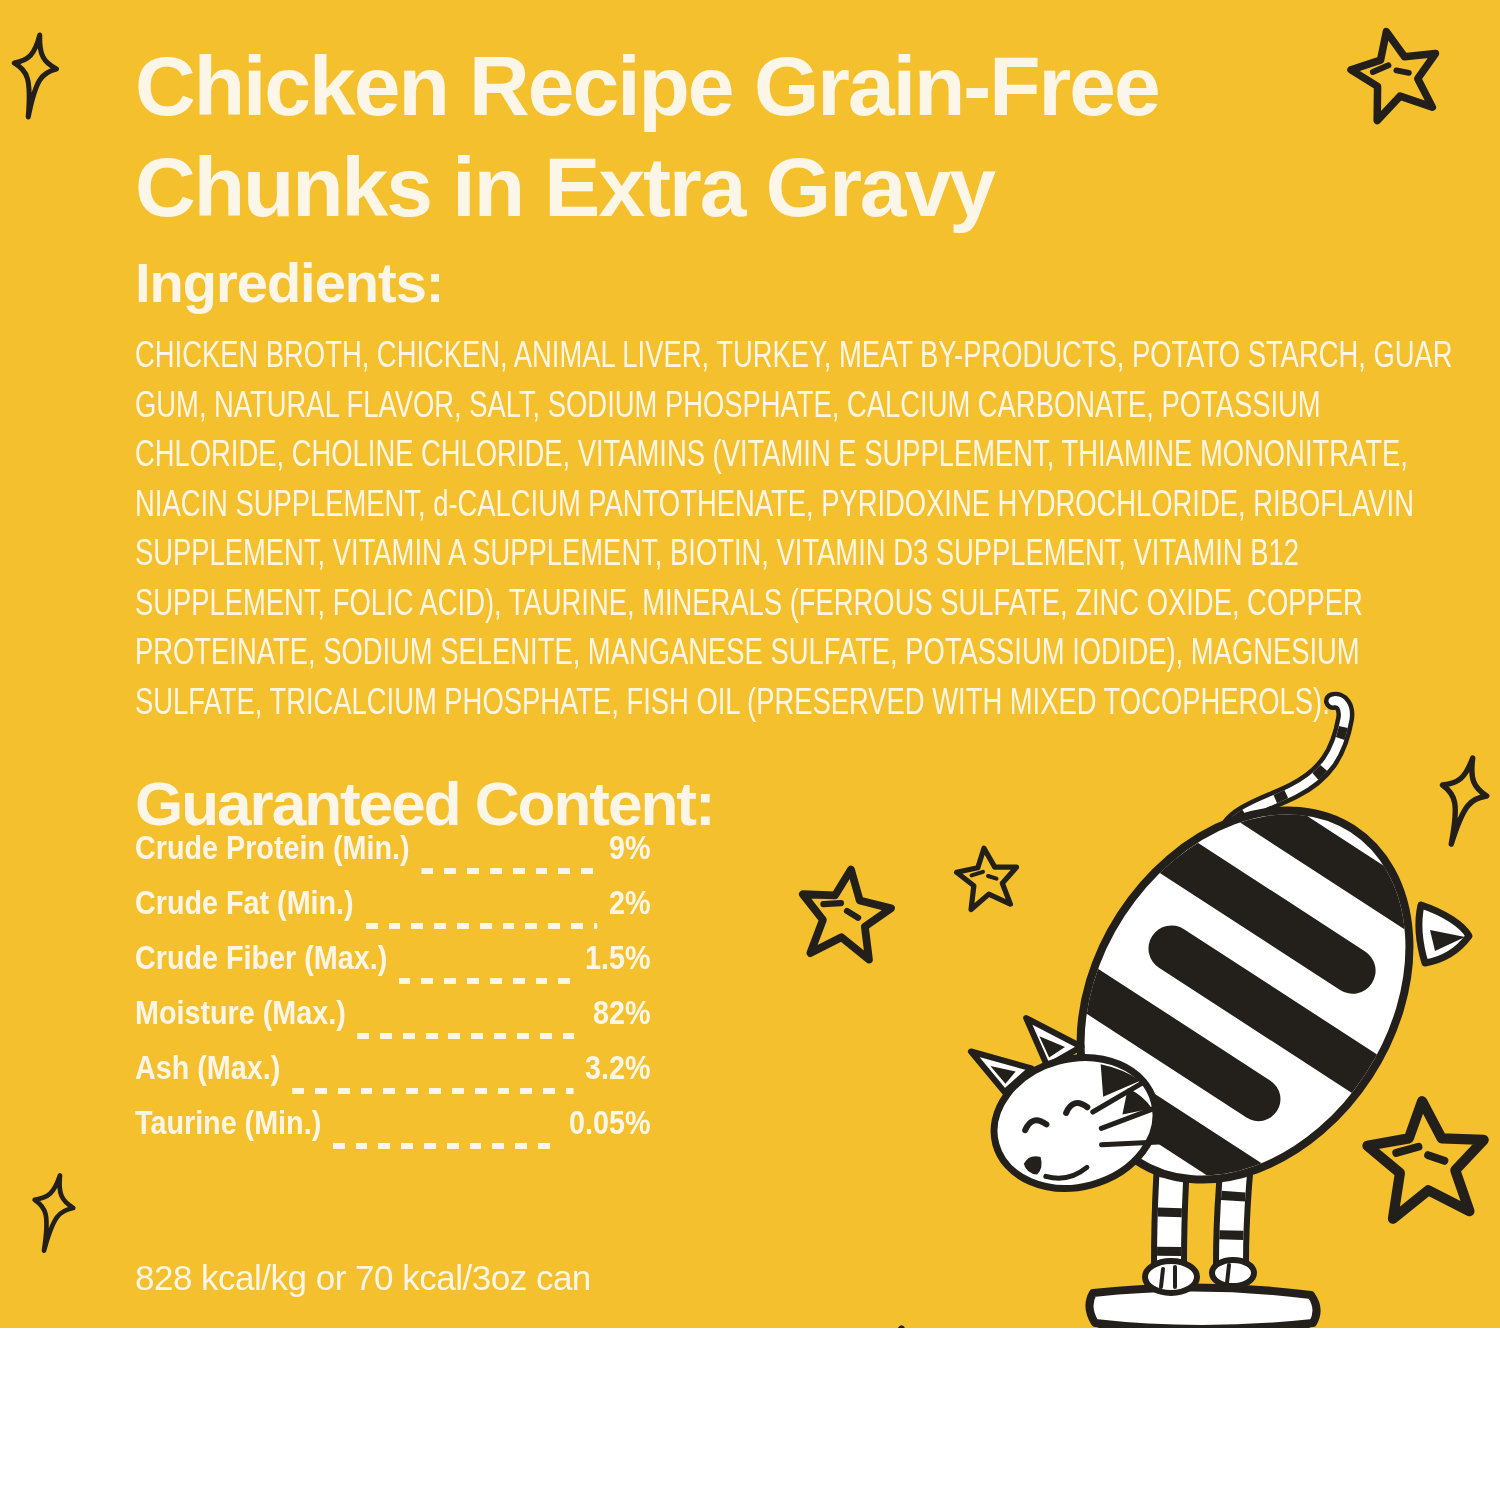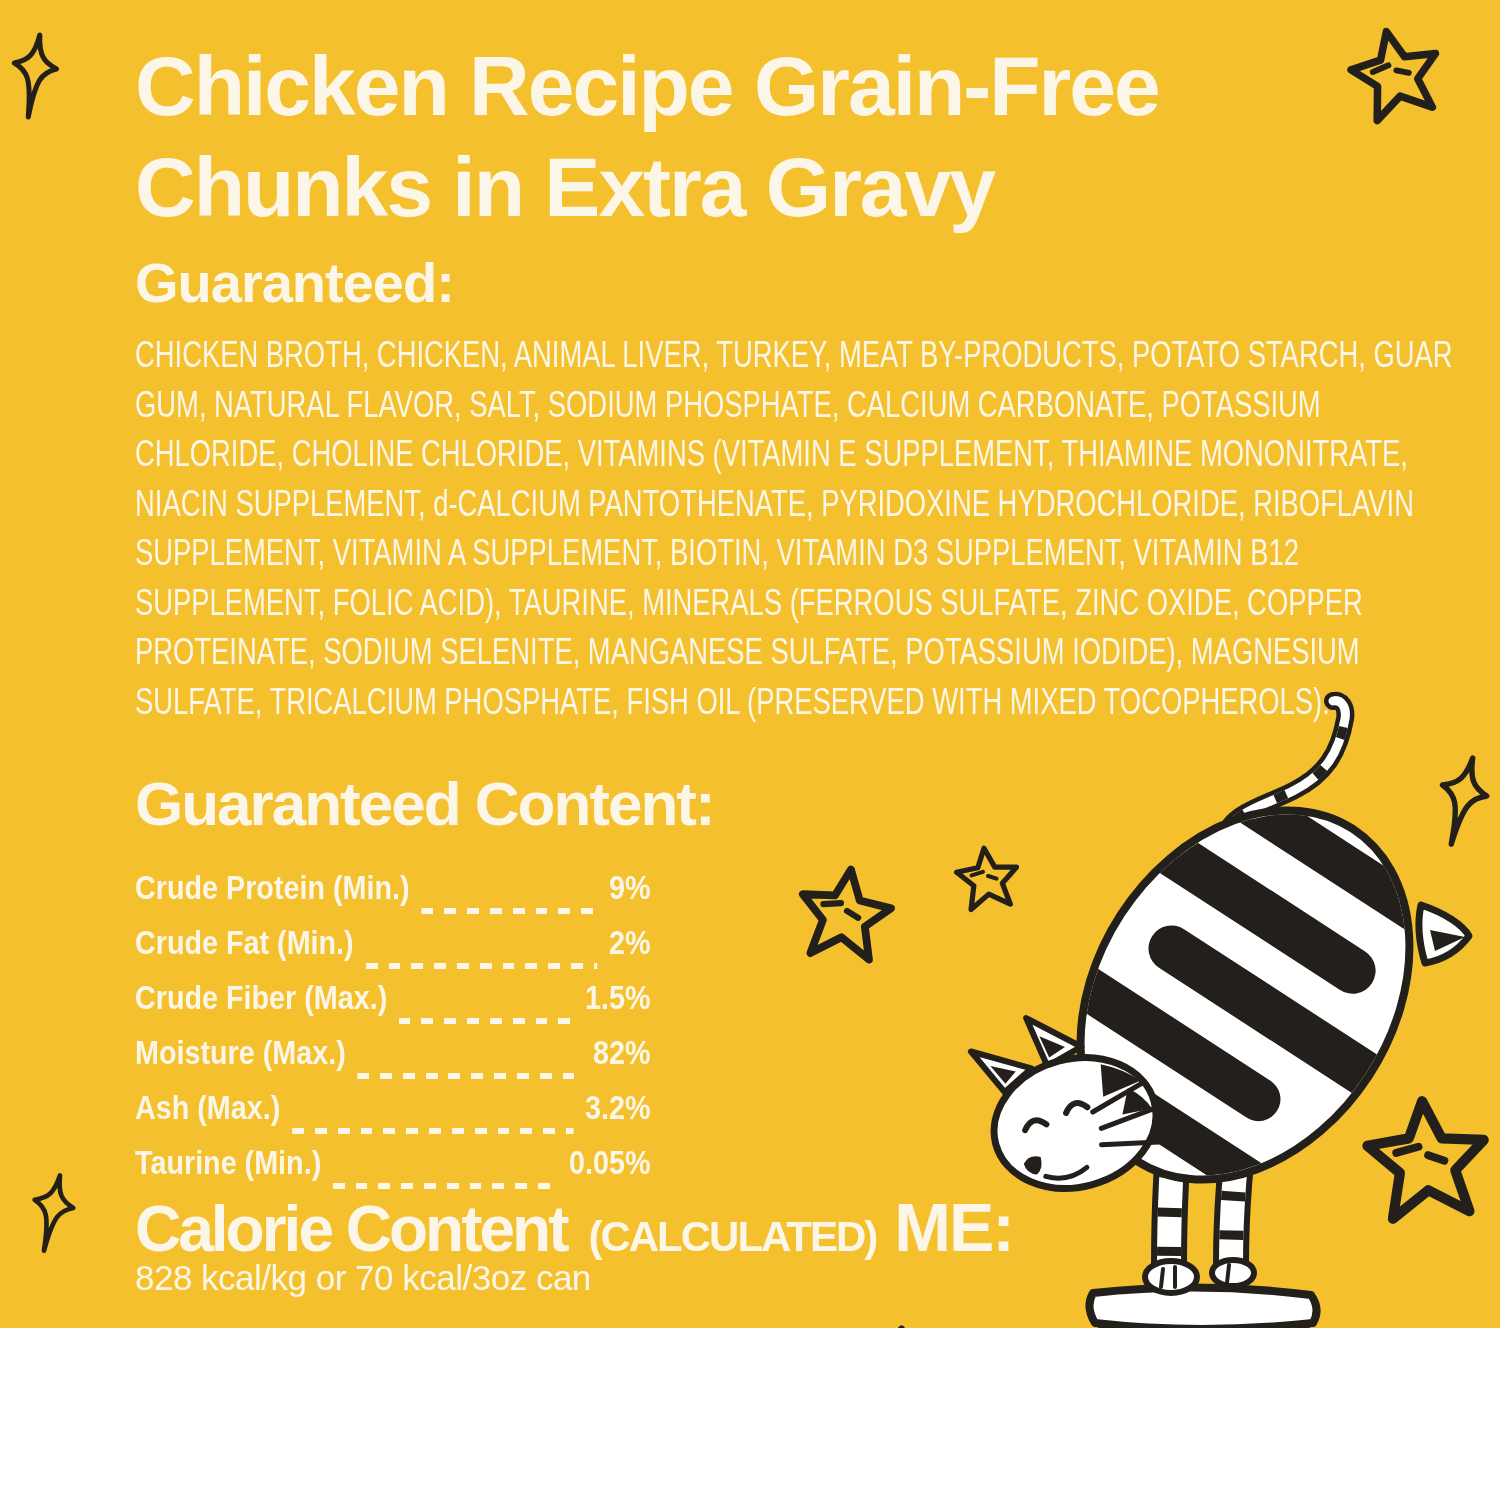--- a/index.html
+++ b/index.html
@@ -19,21 +19,21 @@
   .title{
     left:135px;top:36px;width:1180px;
     font-size:84px;line-height:101px;font-weight:bold;letter-spacing:-2px;
     color:var(--cream);
   }
   .h-ing{left:135px;top:250px;font-size:56px;font-weight:bold;letter-spacing:-1px;}
   .ing-block{left:135px;top:330px;}
   .ing-inner{transform:scaleX(0.74);transform-origin:0 0;}
   .ing-line{white-space:nowrap;font-size:37px;line-height:49.5px;font-weight:normal;letter-spacing:0;}
   .h-ga{left:135px;top:768px;font-size:62px;font-weight:bold;letter-spacing:-2px;}
-  .ga-table{left:135px;top:868px;width:640px;}
+  .ga-table{left:135px;top:828px;width:640px;}
   .ga-row{
     display:flex;align-items:baseline;width:610px;height:55px;
     transform:scaleX(0.845);transform-origin:0 0;
     font-size:34px;font-weight:bold;
   }
   .ga-label{white-space:nowrap;}
   .ga-leader{
     flex:1;height:6px;margin:0 14px 9px 14px;align-self:flex-end;
     background:repeating-linear-gradient(90deg,var(--cream) 0 14px,transparent 14px 27px);
   }
@@ -187,21 +187,21 @@
         <path d="M94,456 q11,-14 22,0" fill="none" stroke="#23201B" stroke-width="6" stroke-linecap="round"></path>
         <path d="M40,494 q8,-8 18,-2 q0,12 -8,16 q-10,-4 -10,-14 z" fill="#23201B"></path>
         <path d="M58,512 q20,12 42,2" fill="none" stroke="#23201B" stroke-width="5" stroke-linecap="round"></path>
         <path d="M120,462 L178,446 M124,480 L184,474 M120,496 L176,508" stroke="#23201B" stroke-width="5" stroke-linecap="round" fill="none"></path>
       </g>
     </svg>
   </div>
 
   <h1 class="abs title" style="margin:0;">Chicken Recipe Grain-Free Chunks in Extra Gravy</h1>
 
-  <h2 class="abs h-ing" style="margin:0;">Guaranteed:</h2>
+  <h2 class="abs h-ing" style="margin:0;">Ingredients:</h2>
   <div class="abs ing-block">
     <div class="ing-inner">
       <div class="ing-line">CHICKEN BROTH, CHICKEN, ANIMAL LIVER, TURKEY, MEAT BY-PRODUCTS, POTATO STARCH, GUAR</div>
       <div class="ing-line">GUM, NATURAL FLAVOR, SALT, SODIUM PHOSPHATE, CALCIUM CARBONATE, POTASSIUM</div>
       <div class="ing-line">CHLORIDE, CHOLINE CHLORIDE, VITAMINS (VITAMIN E SUPPLEMENT, THIAMINE MONONITRATE,</div>
       <div class="ing-line">NIACIN SUPPLEMENT, d-CALCIUM PANTOTHENATE, PYRIDOXINE HYDROCHLORIDE, RIBOFLAVIN</div>
       <div class="ing-line">SUPPLEMENT, VITAMIN A SUPPLEMENT, BIOTIN, VITAMIN D3 SUPPLEMENT, VITAMIN B12</div>
       <div class="ing-line">SUPPLEMENT, FOLIC ACID), TAURINE, MINERALS (FERROUS SULFATE, ZINC OXIDE, COPPER</div>
       <div class="ing-line">PROTEINATE, SODIUM SELENITE, MANGANESE SULFATE, POTASSIUM IODIDE), MAGNESIUM</div>
       <div class="ing-line">SULFATE, TRICALCIUM PHOSPHATE, FISH OIL (PRESERVED WITH MIXED TOCOPHEROLS).</div>
@@ -235,21 +235,16 @@
       <span class="ga-leader"></span>
       <span class="ga-value">3.2%</span>
     </div>
     <div class="ga-row">
       <span class="ga-label">Taurine (Min.)</span>
       <span class="ga-leader"></span>
       <span class="ga-value">0.05%</span>
     </div>
   </div>
 
-  <div class="abs cal-line">
-    <span class="cal-head">Calorie Content</span>
-    <span class="cal-note">(CALCULATED)</span>
-    <span class="cal-me">ME:</span>
-  </div>
   <div class="abs cal-value">828 kcal/kg or 70 kcal/3oz can</div>
 
   <div class="abs bottom-strip"></div>
 </div>
 
 </body></html>

